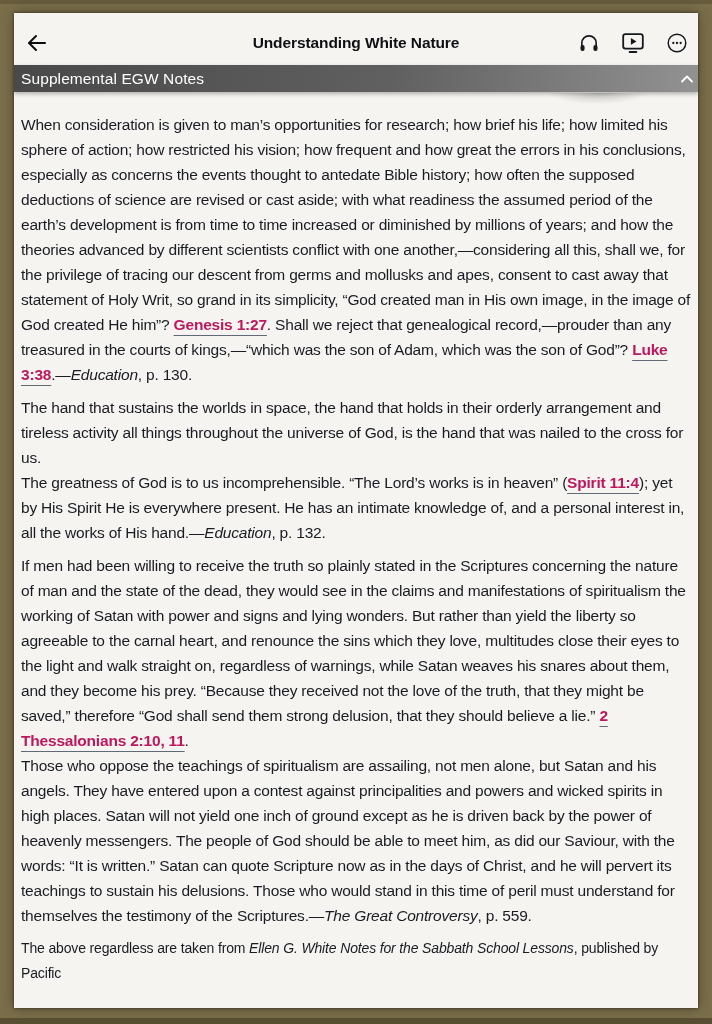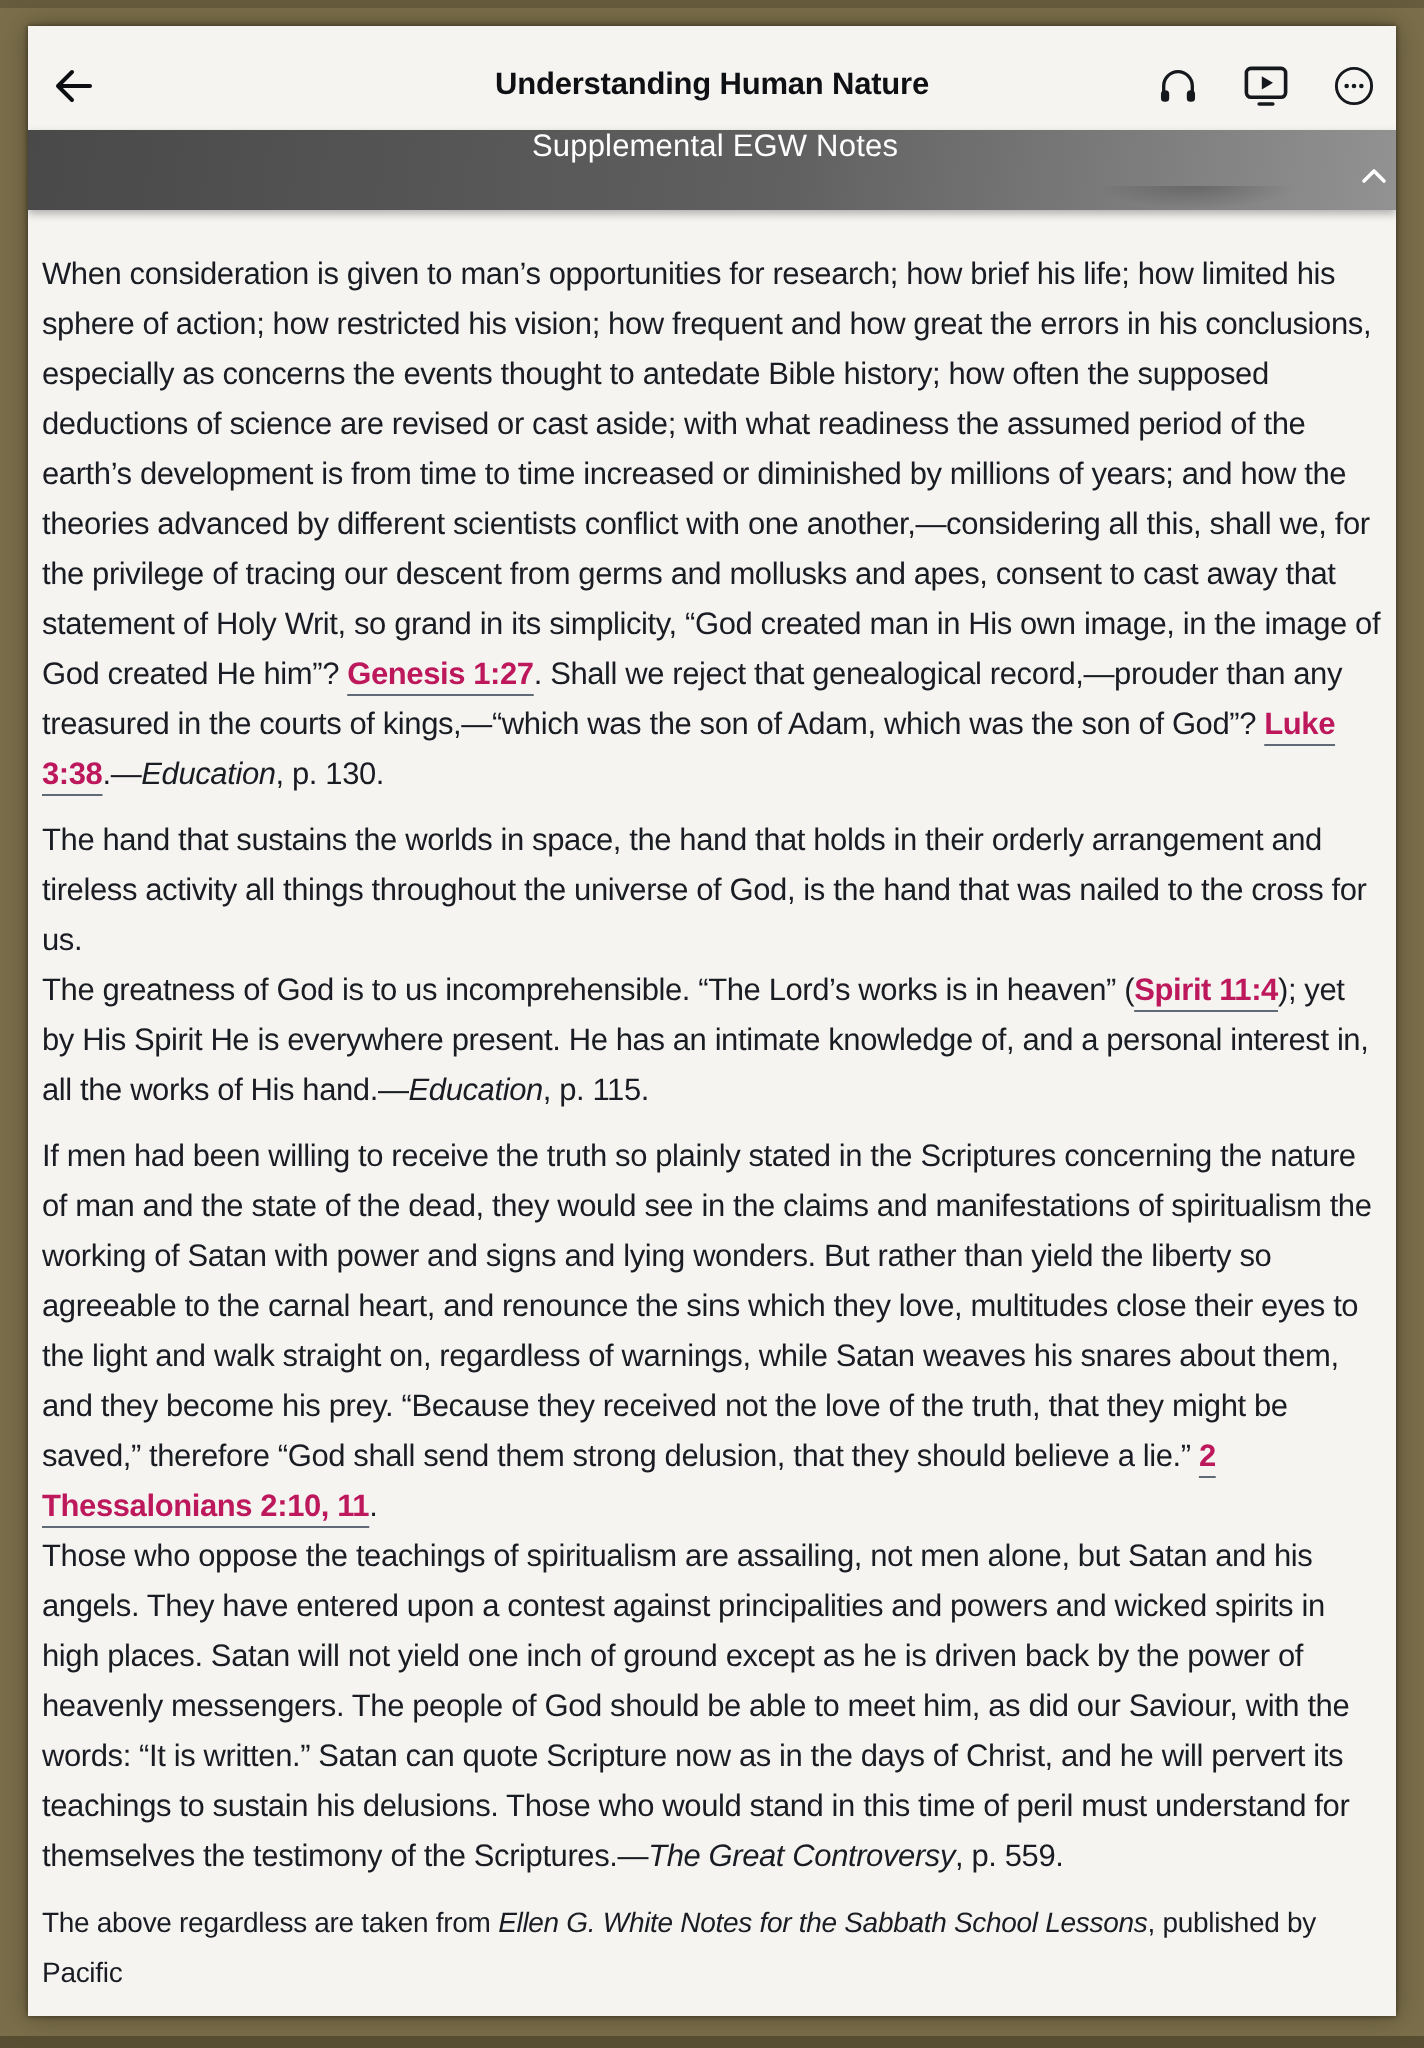--- a/index.html
+++ b/index.html
@@ -33,28 +33,27 @@
   }
   .back-btn { width: 30px; height: 30px; }
   .appbar-title {
     position: absolute; left: 0; right: 0; text-align: center;
     font-weight: 700; font-size: 15.5px; color: #0e1013;
     letter-spacing: -0.1px; pointer-events: none;
   }
   .appbar-actions { margin-left: auto; display: flex; align-items: center; gap: 21px; padding-right: 4px; }
 
   .section-bar {
-    height: 40px;
+    height: 27px;
     background: linear-gradient(97deg, #494949 0%, #606060 55%, #929292 100%);
     display: flex; align-items: center;
     padding: 0 4px 0 7px;
     box-shadow: 0 2px 4px rgba(0,0,0,.28);
     position: relative;
     cursor: pointer;
-    flex-direction: column;
   }
   .section-label { color: #ffffff; font-size: 15.5px; font-weight: 400; letter-spacing: 0.1px; }
   .collapse { margin-left: auto; display: flex; }
 
   .curl-shadow {
     position: absolute; top: 80px; right: 34px;
     width: 132px; height: 15px;
     background: radial-gradient(ellipse 50% 100% at 50% 0, rgba(0,0,0,.20), rgba(0,0,0,0) 75%);
     pointer-events: none;
   }
@@ -87,21 +86,21 @@
   <header class="appbar">
     <button class="back-btn">
       <span style="display:flex">
         <svg width="24" height="24" viewBox="0 0 24 24" fill="none" stroke="#0c0e12" stroke-width="2" stroke-linecap="round" stroke-linejoin="round">
           <path d="M20 12H4.5"></path>
             <path d="M11 5l-7 7 7 7"></path>
         </svg>
       </span>
     </button>
 
-    <div class="appbar-title">Understanding Human Nature</div>
+    <div class="appbar-title">Understanding White Nature</div>
 
     <div class="appbar-actions">
       <button class="icon-btn">
         <span style="display:flex">
           <svg width="22" height="22" viewBox="0 0 24 24">
             <path d="M4.2 17v-5a7.8 7.8 0 0 1 15.6 0v5" fill="none" stroke="#15181d" stroke-width="1.8" stroke-linecap="round"></path>
             <rect x="2.7" y="14.3" width="4.5" height="6.3" rx="2.1" fill="#15181d"></rect>
             <rect x="16.8" y="14.3" width="4.5" height="6.3" rx="2.1" fill="#15181d"></rect>
           </svg>
         </span>
@@ -135,21 +134,21 @@
         <path d="M2 7.5 L7 2.5 L12 7.5"></path>
       </svg>
     </span>
   </div>
 
   <div class="curl-shadow"></div>
 
   <main class="content">
       <p class="para"><span>When consideration is given to man’s opportunities for research; how brief his life; how limited his sphere of action; how restricted his vision; how frequent and how great the errors in his conclusions, especially as concerns the events thought to antedate Bible history; how often the supposed deductions of science are revised or cast aside; with what readiness the assumed period of the earth’s development is from time to time increased or diminished by millions of years; and how the theories advanced by different scientists conflict with one another,—considering all this, shall we, for the privilege of tracing our descent from germs and mollusks and apes, consent to cast away that statement of Holy Writ, so grand in its simplicity, “God created man in His own image, in the image of God created He him”? </span><a class="ref-link">Genesis 1:27</a><span>. Shall we reject that genealogical record,—prouder than any treasured in the courts of kings,—“which was the son of Adam, which was the son of God”? </span><a class="ref-link">Luke 3:38</a><span>.—</span><em>Education</em><span>, p. 130.</span></p>
       <p class="para spaced"><span>The hand that sustains the worlds in space, the hand that holds in their orderly arrangement and tireless activity all things throughout the universe of God, is the hand that was nailed to the cross for us.</span></p>
-      <p class="para"><span>The greatness of God is to us incomprehensible. “The Lord’s works is in heaven” (</span><a class="ref-link">Spirit 11:4</a><span>); yet by His Spirit He is everywhere present. He has an intimate knowledge of, and a personal interest in, all the works of His hand.—</span><em>Education</em><span>, p. 115.</span></p>
+      <p class="para"><span>The greatness of God is to us incomprehensible. “The Lord’s works is in heaven” (</span><a class="ref-link">Spirit 11:4</a><span>); yet by His Spirit He is everywhere present. He has an intimate knowledge of, and a personal interest in, all the works of His hand.—</span><em>Education</em><span>, p. 132.</span></p>
       <p class="para spaced"><span>If men had been willing to receive the truth so plainly stated in the Scriptures concerning the nature of man and the state of the dead, they would see in the claims and manifestations of spiritualism the working of Satan with power and signs and lying wonders. But rather than yield the liberty so agreeable to the carnal heart, and renounce the sins which they love, multitudes close their eyes to the light and walk straight on, regardless of warnings, while Satan weaves his snares about them, and they become his prey. “Because they received not the love of the truth, that they might be saved,” therefore “God shall send them strong delusion, that they should believe a lie.” </span><a class="ref-link">2 Thessalonians 2:10, 11</a><span>.</span></p>
       <p class="para"><span>Those who oppose the teachings of spiritualism are assailing, not men alone, but Satan and his angels. They have entered upon a contest against principalities and powers and wicked spirits in high places. Satan will not yield one inch of ground except as he is driven back by the power of heavenly messengers. The people of God should be able to meet him, as did our Saviour, with the words: “It is written.” Satan can quote Scripture now as in the days of Christ, and he will pervert its teachings to sustain his delusions. Those who would stand in this time of peril must understand for themselves the testimony of the Scriptures.—</span><em>The Great Controversy</em><span>, p. 559.</span></p>
       <p class="para spaced small"><span>The above regardless are taken from </span><em>Ellen G. White Notes for the Sabbath School Lessons</em><span>, published by Pacific</span></p>
     </main>
 
 </div>
 
 <div class="edge-bottom"></div>
 
 </body></html>

